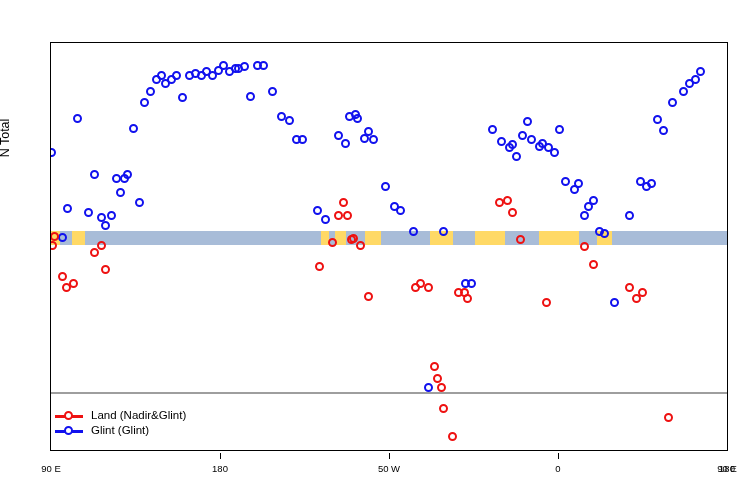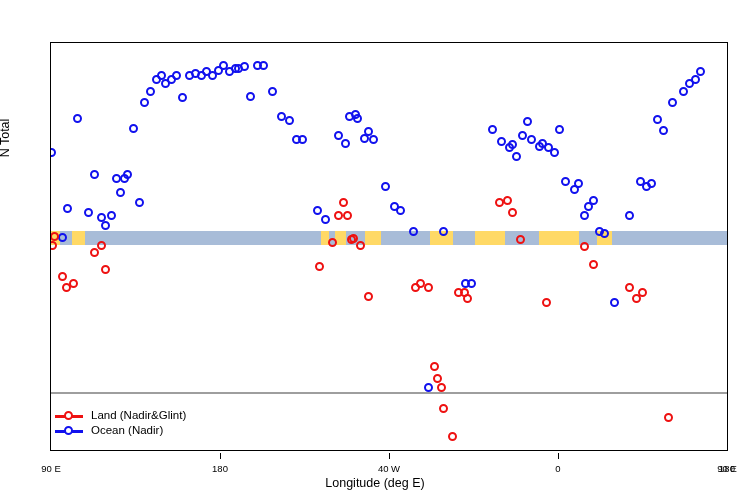--- a/index.html
+++ b/index.html
@@ -53,21 +53,20 @@
   .lsym.ocean .dot{border:2.4px solid #1111ee;}
   .ltxt{position:absolute;left:36px;top:0;}
 </style>
 </head>
 <body>
 
 <div id="fig">
 
 
   <div class="ylab">N Total</div>
-  <div class="xlab">Longitude (deg E)</div>
 
   <div class="plot-frame">
     <div class="plot-inner" id="plot-inner">
         <div class="band-seg" style="left: 0px; width: 9.38889px; top: 188.156px; height: 14.0589px; background: rgb(255, 217, 102);"></div>
         <div class="band-seg" style="left: 9.38889px; width: 11.2667px; top: 188.156px; height: 14.0589px; background: rgb(168, 188, 216);"></div>
         <div class="band-seg" style="left: 20.6556px; width: 13.1444px; top: 188.156px; height: 14.0589px; background: rgb(255, 217, 102);"></div>
         <div class="band-seg" style="left: 33.8px; width: 236.6px; top: 188.156px; height: 14.0589px; background: rgb(168, 188, 216);"></div>
         <div class="band-seg" style="left: 270.4px; width: 7.51111px; top: 188.156px; height: 14.0589px; background: rgb(255, 217, 102);"></div>
         <div class="band-seg" style="left: 277.911px; width: 5.63333px; top: 188.156px; height: 14.0589px; background: rgb(168, 188, 216);"></div>
         <div class="band-seg" style="left: 283.544px; width: 11.2667px; top: 188.156px; height: 14.0589px; background: rgb(255, 217, 102);"></div>
@@ -231,21 +230,21 @@
     <div id="xticks">
         <div class="xtick" style="left: 0px;">
           <span class="tl">90 E</span>
         </div>
         <div class="xtick" style="left: 169px;">
           <span class="tk"></span>
           <span class="tl">180</span>
         </div>
         <div class="xtick" style="left: 338px;">
           <span class="tk"></span>
-          <span class="tl">40 W</span>
+          <span class="tl">50 W</span>
         </div>
         <div class="xtick" style="left: 507px;">
           <span class="tk"></span>
           <span class="tl">0</span>
         </div>
         <div class="xtick" style="left: 676px;">
           <span class="tl">90 E</span>
         </div>
         <div class="xtick" style="left: 676px;">
           <span class="tl">180</span>
@@ -257,17 +256,17 @@
     <div class="lrow">
       <span class="lsym land">
           <span class="dot"></span>
         </span>
       <span class="ltxt">Land (Nadir&amp;Glint)</span>
     </div>
     <div class="lrow">
       <span class="lsym ocean">
           <span class="dot"></span>
         </span>
-      <span class="ltxt">Ocean (Nadir)</span>
+      <span class="ltxt">Glint (Glint)</span>
     </div>
   </div>
 
 </div>
 
 </body></html>

